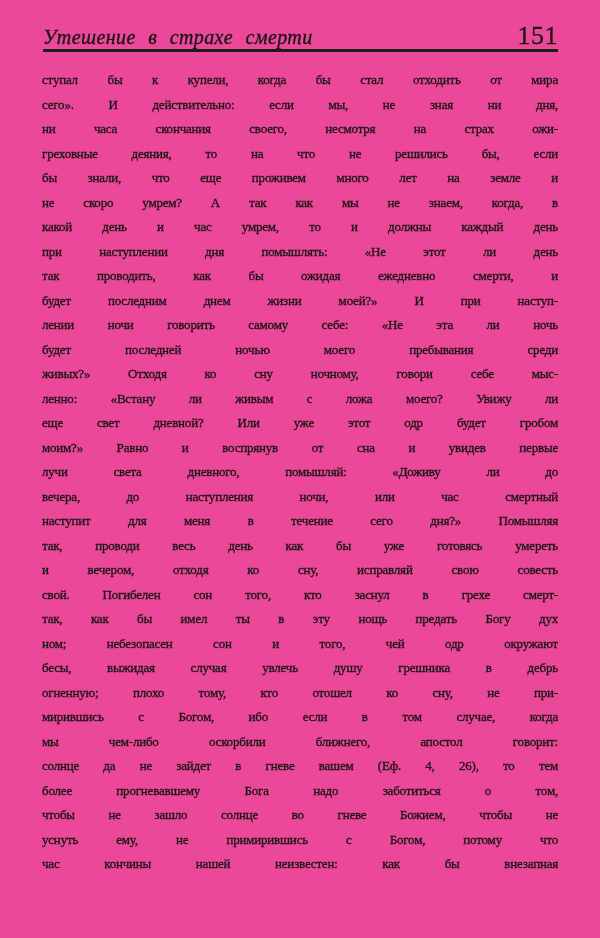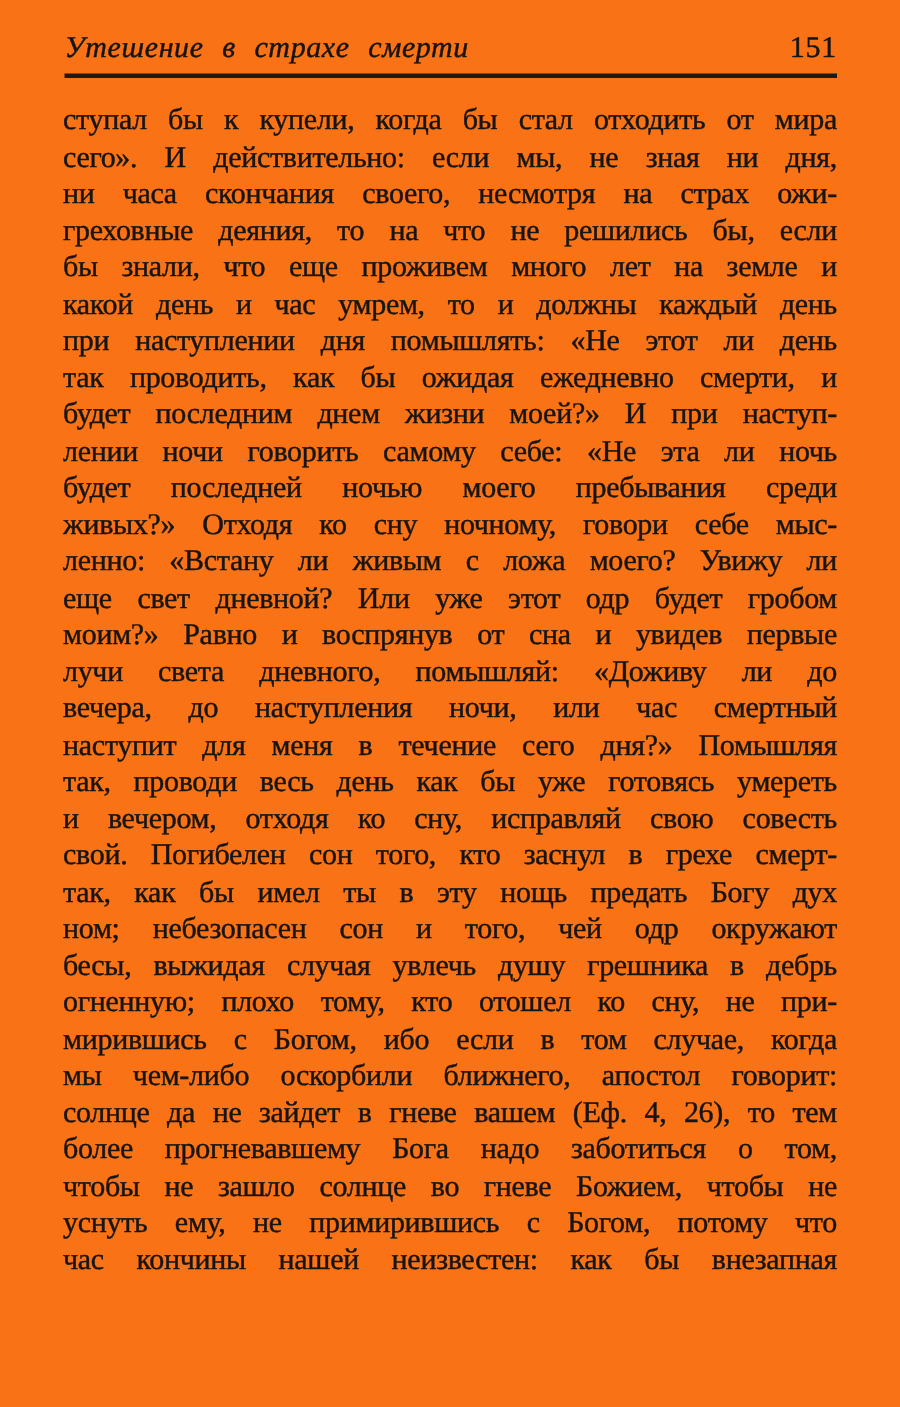--- a/index.html
+++ b/index.html
@@ -4,21 +4,21 @@
 <style>
   html, body {
     margin: 0;
     padding: 0;
     background: #e8e8e6;
   }
   .page {
     position: relative;
     width: 600px;
     height: 938px;
-    background: #f97316;
+    background: #ec4899;
     font-family: "Liberation Serif", serif;
     color: #161514;
     -webkit-text-stroke: 0.3px #161514;
     overflow: hidden;
   }
   .header {
     position: absolute;
     left: 43px;
     right: 42px;
     top: 21px;
@@ -27,39 +27,39 @@
     align-items: baseline;
   }
   .running-title {
     font-style: italic;
     font-size: 20px;
     letter-spacing: 0.4px;
     word-spacing: 7px;
     white-space: nowrap;
   }
   .page-number {
-    font-size: 20px;
+    font-size: 26px;
     letter-spacing: 0.5px;
   }
   .rule {
     position: absolute;
     left: 43px;
     right: 42px;
     top: 49px;
     height: 3px;
     background: #1c1b19;
   }
   .body-text {
     position: absolute;
     left: 42px;
     top: 68px;
     width: 516px;
   }
   .line {
-    font-size: 20px;
+    font-size: 13px;
     line-height: 24.5px;
     height: 24.5px;
     letter-spacing: -0.2px;
     text-align: justify;
     text-align-last: justify;
     overflow: hidden;
   }
   .line .it {
   }
 </style>
@@ -71,20 +71,21 @@
     <span class="running-title">Утешение в страхе смерти</span>
     <span class="page-number">151</span>
   </div>
   <div class="rule"></div>
   <div class="body-text">
       <div class="line"><span>ступал бы к купели, когда бы стал отходить от мира</span></div>
       <div class="line"><span>сего». И действительно: если мы, не зная ни дня,</span></div>
       <div class="line"><span>ни часа скончания своего, несмотря на страх ожи-</span></div>
       <div class="line"><span>греховные деяния, то на что не решились бы, если</span></div>
       <div class="line"><span>бы знали, что еще проживем много лет на земле и</span></div>
+      <div class="line"><span>не скоро умрем? А так как мы не знаем, когда, в</span></div>
       <div class="line"><span>какой день и час умрем, то и должны каждый день</span></div>
       <div class="line"><span>при наступлении дня помышлять: «Не этот ли день</span></div>
       <div class="line"><span>так проводить, как бы ожидая ежедневно смерти, и</span></div>
       <div class="line"><span>будет последним днем жизни моей?» И при наступ-</span></div>
       <div class="line"><span>лении ночи говорить самому себе: «Не эта ли ночь</span></div>
       <div class="line"><span>будет последней ночью моего пребывания среди</span></div>
       <div class="line"><span>живых?» Отходя ко сну ночному, говори себе мыс-</span></div>
       <div class="line"><span>ленно: «Встану ли живым с ложа моего? Увижу ли</span></div>
       <div class="line"><span>еще свет дневной? Или уже этот одр будет гробом</span></div>
       <div class="line"><span>моим?» Равно и воспрянув от сна и увидев первые</span></div>

